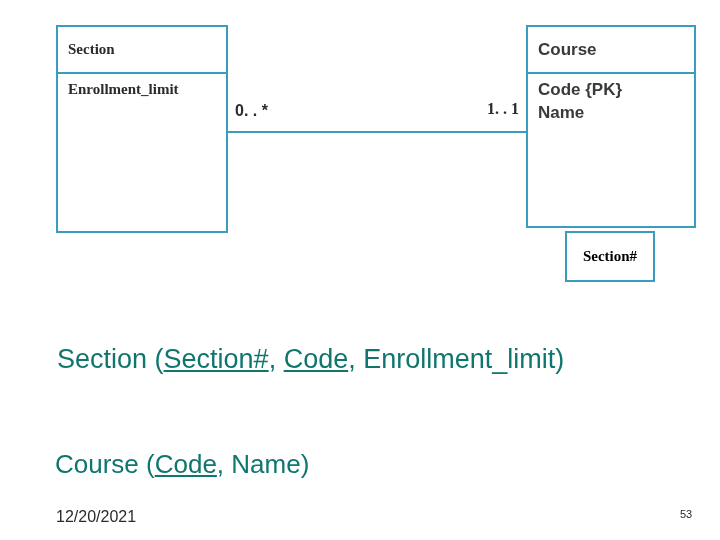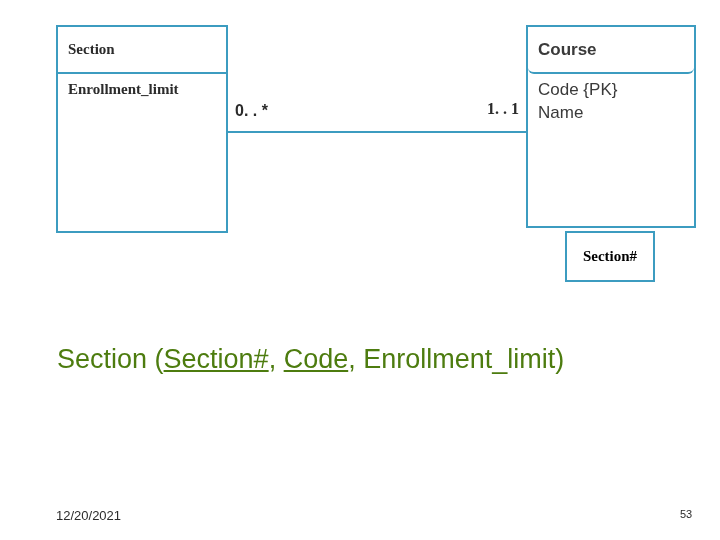--- a/index.html
+++ b/index.html
@@ -77,28 +77,27 @@
     left: 510px;
     top: 25px;
     width: 170px;
     height: 203px;
   }
   #course-box .box-header {
     height: 47px;
     font-size: 17px;
     font-family: "Liberation Sans", sans-serif;
     color: #3a3a3a;
-    border-radius: 6px;
   }
   #course-box .box-body {
     padding-top: 5px;
   }
   #course-box .attr {
     font-family: "Liberation Sans", sans-serif;
-    font-weight: normal;
+    font-weight: bold;
     font-size: 17px;
     color: #3a3a3a;
     line-height: 1.35;
   }
 
   
   #section-hash-box {
     left: 549px;
     top: 231px;
     width: 90px;
@@ -135,21 +134,21 @@
   }
   #card-right {
     left: 471px;
     top: 100px;
     font-family: Liberation Serif, serif;
   }
 
   
   .relation {
     position: absolute;
-    color: #4d7c0f;
+    color: #0f766e;
     white-space: nowrap;
     font-family: "Liberation Sans", sans-serif;
   }
   #relation-section {
     left: 41px;
     top: 344px;
     font-size: 27px;
   }
   #relation-course {
     left: 39px;
@@ -158,21 +157,21 @@
   }
   .u {
     text-decoration: underline;
   }
 
   
   .footer-date {
     position: absolute;
     left: 40px;
     top: 508px;
-    font-size: 13px;
+    font-size: 16px;
     color: #2b2b2b;
     font-family: "Liberation Sans", sans-serif;
   }
   .footer-page {
     position: absolute;
     left: 664px;
     top: 508px;
     font-size: 11px;
     color: #2b2b2b;
     font-family: "Liberation Sans", sans-serif;
@@ -207,17 +206,20 @@
   </div>
 
   <div class="rel-line"></div>
   <div class="card" id="card-left">0. . *</div>
   <div class="card" id="card-right">1. . 1</div>
 
   <div class="relation" id="relation-section">
     <span>Section (</span><span class="u">Section#</span><span>, </span><span class="u">Code</span><span>, </span><span>Enrollment_limit</span><span>)</span>
   </div>
 
+  <div class="relation" id="relation-course">
+    <span>Course (</span><span class="u">Code</span><span>, </span><span>Name</span><span>)</span>
+  </div>
 
   <div class="footer-date">12/20/2021</div>
   <div class="footer-page">53</div>
 
 </div>
 
 </body></html>

